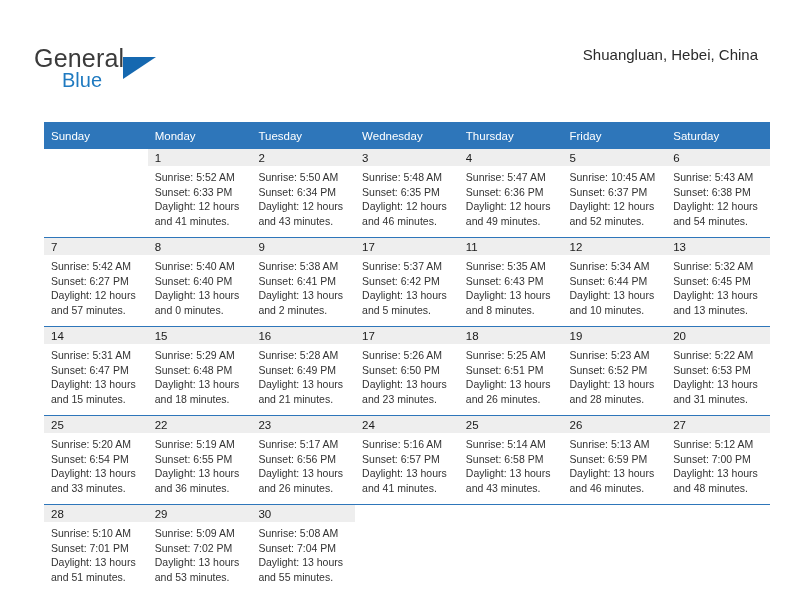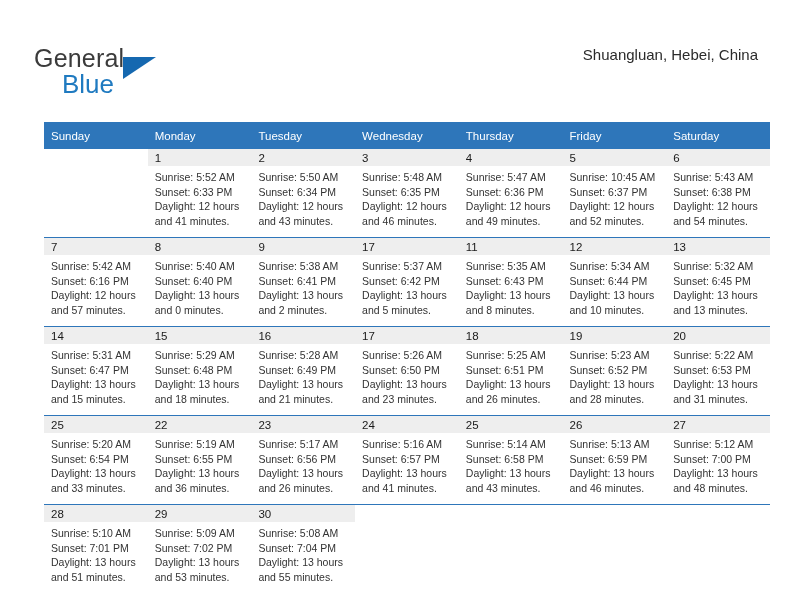--- a/index.html
+++ b/index.html
@@ -46,21 +46,21 @@
     top: 0;
     font-size: 25px;
     letter-spacing: 0.2px;
     color: #3b3b3b;
     font-family: "Liberation Sans", sans-serif;
   }
   .brand-blue {
     position: absolute;
     left: 28px;
     top: 25px;
-    font-size: 26px;
+    font-size: 20px;
     color: #1f7ac0;
     font-family: "Liberation Sans", sans-serif;
   }
   .brand-flag {
     position: absolute;
     left: 89px;
     top: 13px;
     width: 0;
     height: 0;
     border-left: 33px solid #1568b0;
@@ -252,21 +252,21 @@
               </div>
             </div>
           </td>
         </tr>
         <tr class="week-row">
           <td>
             <div class="daycell">
               <div class="datenum-band">7</div>
               <div class="lines">
                 <div>Sunrise: 5:42 AM</div>
-                <div>Sunset: 6:16 PM</div>
+                <div>Sunset: 6:27 PM</div>
                 <div>Daylight: 12 hours</div>
                 <div>and 57 minutes.</div>
               </div>
             </div>
           </td>
           <td>
             <div class="daycell">
               <div class="datenum-band">8</div>
               <div class="lines">
                 <div>Sunrise: 5:40 AM</div>

